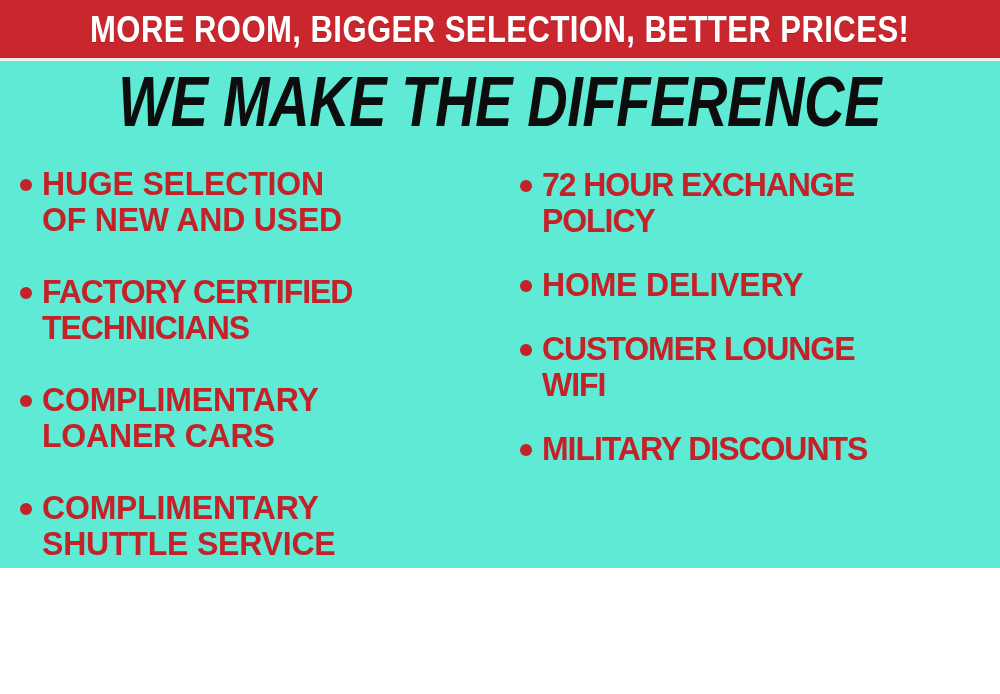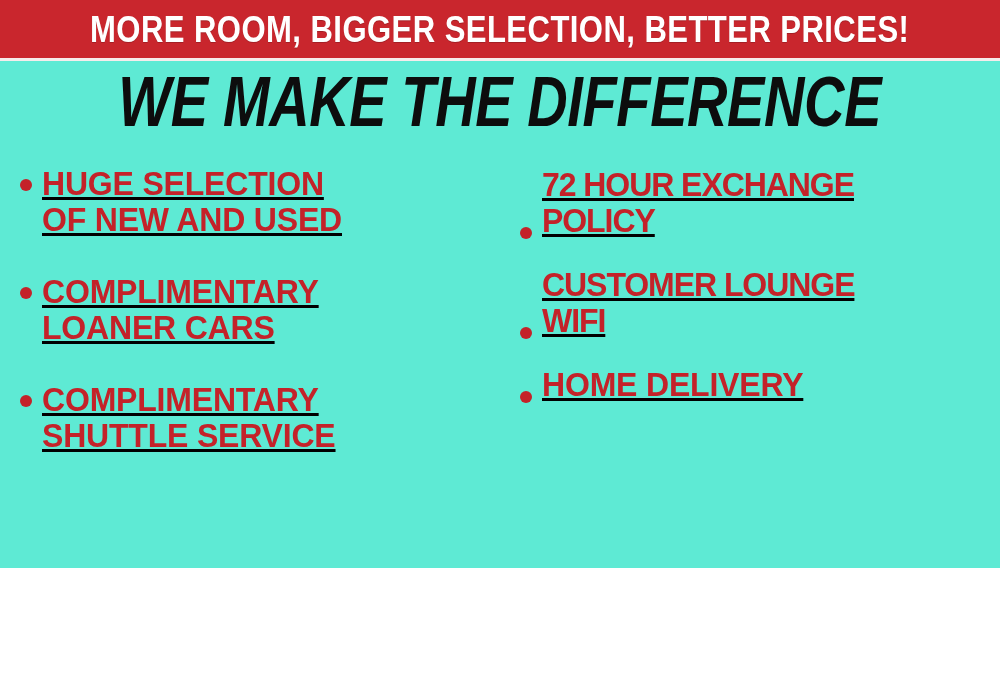--- a/index.html
+++ b/index.html
@@ -81,32 +81,31 @@
     left: 0;
     top: 158px;
     width: 1000px;
     height: 536px;
     display: flex;
     align-items: flex-start;
   }
   .col {
     position: relative;
     box-sizing: border-box;
-    text-decoration: underline;
   }
   .col-left  { width: 500px; padding-left: 20px; padding-top: 8px; }
   .col-right { width: 500px; padding-left: 20px; padding-top: 9px; }
 
   .bullet-item {
     display: flex;
     align-items: flex-start;
     margin-bottom: 34px;
   }
   .col-left  .bullet-item { margin-bottom: 36px; }
-  .col-right .bullet-item { margin-bottom: 28px; align-items: flex-end; }
+  .col-right .bullet-item { margin-bottom: 28px; }
 
   .dot {
     flex: 0 0 auto;
     width: 12px;
     height: 12px;
     border-radius: 50%;
     background: #c42229;
     margin-top: 13px;
     margin-right: 10px;
   }
@@ -142,20 +141,25 @@
 
     <div class="col col-left">
 
       <div class="bullet-item">
         <span class="dot"></span>
         <span class="bullet-text">HUGE SELECTION
 OF NEW AND USED</span>
       </div>
 
 
+      <div class="bullet-item">
+        <span class="dot"></span>
+        <span class="bullet-text tight">FACTORY CERTIFIED
+TECHNICIANS</span>
+      </div>
 
       <div class="bullet-item">
         <span class="dot"></span>
         <span class="bullet-text">COMPLIMENTARY
 LOANER CARS</span>
       </div>
 
       <div class="bullet-item">
         <span class="dot"></span>
         <span class="bullet-text">COMPLIMENTARY
@@ -167,28 +171,32 @@
     <div class="col col-right">
 
       <div class="bullet-item">
         <span class="dot"></span>
         <span class="bullet-text tight">72 HOUR EXCHANGE
 POLICY</span>
       </div>
 
       <div class="bullet-item">
         <span class="dot"></span>
+        <span class="bullet-text">HOME DELIVERY</span>
+      </div>
+
+      <div class="bullet-item">
+        <span class="dot"></span>
         <span class="bullet-text tight">CUSTOMER LOUNGE
 WIFI</span>
       </div>
 
       <div class="bullet-item">
         <span class="dot"></span>
-        <span class="bullet-text">HOME DELIVERY</span>
-      </div>
-
+        <span class="bullet-text tight">MILITARY DISCOUNTS</span>
+      </div>
 
 
 
     </div>
 
   </div>
 </div>
 
 </body></html>

